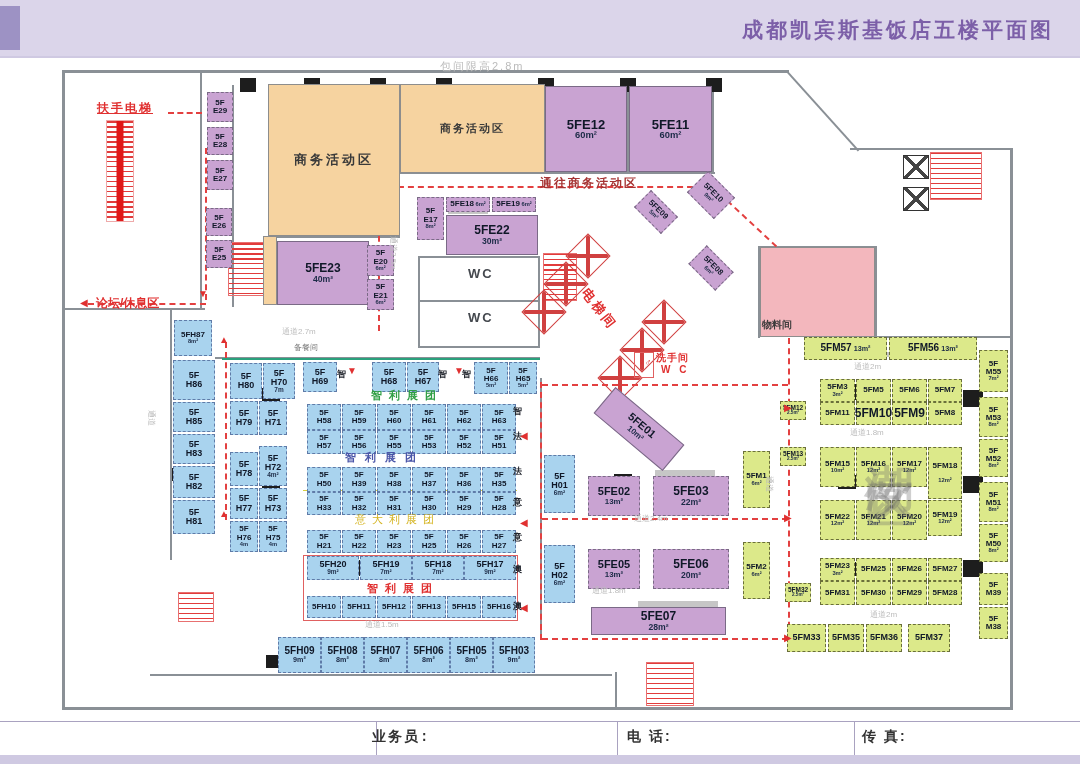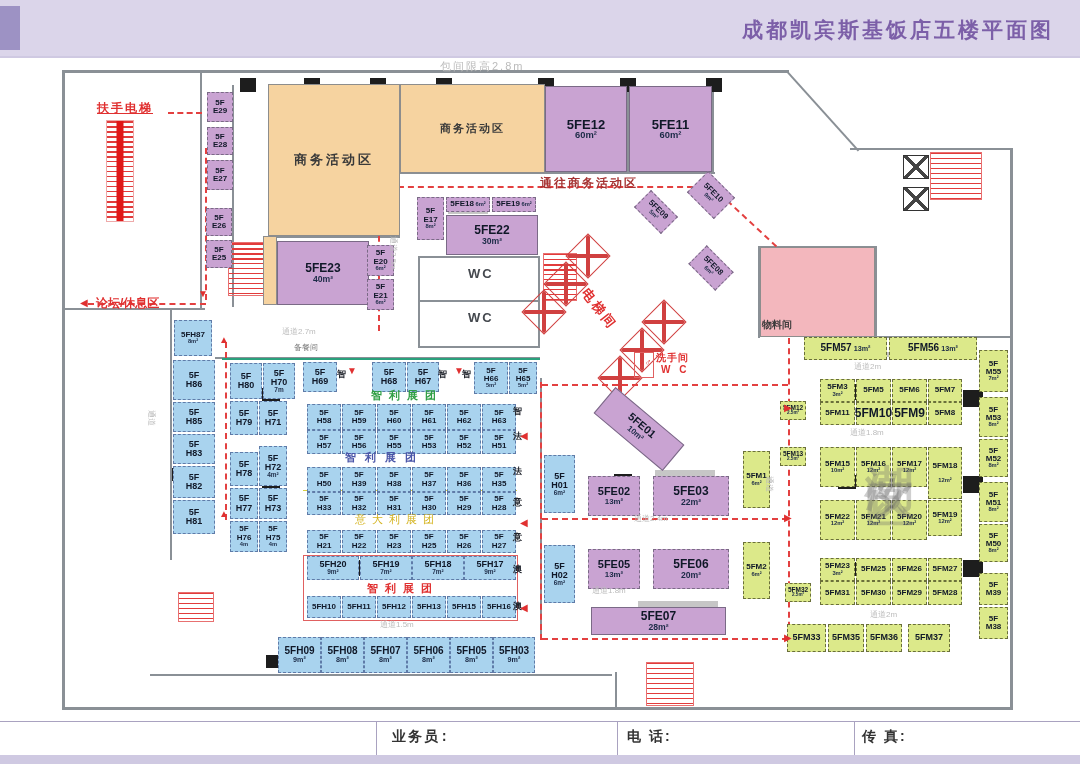--- a/index.html
+++ b/index.html
@@ -708,21 +708,21 @@
       <span class="lbl blue" style="left: 345px; top: 451px; font-size: 11px; letter-spacing: 9px;">智利展团</span>
       <span class="lbl yellow" style="left: 355px; top: 513px; font-size: 11px; letter-spacing: 6px;">意大利展团</span>
       <span class="lbl red" style="left: 367px; top: 582px; font-size: 11px; letter-spacing: 7px;">智利展团</span>
       <span class="lbl wm" style="left: 862px; top: 425px; font-size: 48px;">潮饮区</span>
       <span class="lbl gray" style="left: 282px; top: 327px; font-size: 8px;">通道2.7m</span>
       <span class="lbl gray" style="left: 854px; top: 362px; font-size: 8px;">通道2m</span>
       <span class="lbl gray" style="left: 850px; top: 428px; font-size: 8px;">通道1.8m</span>
       <span class="lbl gray" style="left: 634px; top: 514px; font-size: 8px;">通道2.4m</span>
       <span class="lbl gray" style="left: 592px; top: 586px; font-size: 8px;">通道1.8m</span>
       <span class="lbl gray" style="left: 870px; top: 610px; font-size: 8px;">通道2m</span>
-      <span class="lbl gray" style="left: 380px; top: 620px; font-size: 8px; text-align: right;">通道1.5m</span>
+      <span class="lbl gray" style="left: 365px; top: 620px; font-size: 8px; text-align: right;">通道1.5m</span>
       <span class="lbl gray" style="left: 398px; top: 236px; font-size: 8px; transform-origin: 0px 0px; transform: rotate(90deg);">通道3.5m</span>
       <span class="lbl gray" style="left: 156px; top: 410px; font-size: 8px; transform-origin: 0px 0px; transform: rotate(90deg);">通道</span>
       <span class="lbl gray" style="left: 774px; top: 476px; font-size: 8px; transform-origin: 0px 0px; transform: rotate(90deg);">通道</span>
       <span class="lbl side" style="left: 337px; top: 369px; font-size: 9px;">智</span>
       <span class="lbl side" style="left: 438px; top: 369px; font-size: 9px;">智</span>
       <span class="lbl side" style="left: 462px; top: 369px; font-size: 9px;">智</span>
       <span class="lbl side" style="left: 513px; top: 406px; font-size: 9px;">智</span>
       <span class="lbl side" style="left: 513px; top: 431px; font-size: 9px;">法</span>
       <span class="lbl side" style="left: 513px; top: 466px; font-size: 9px;">法</span>
       <span class="lbl side" style="left: 513px; top: 497px; font-size: 9px;">意</span>
@@ -740,17 +740,17 @@
       <span class="lbl arrow" style="left: 784px; top: 632px; font-size: 10px;">▶</span>
       <span class="lbl arrow" style="left: 520px; top: 430px; font-size: 10px;">◀</span>
       <span class="lbl arrow" style="left: 520px; top: 517px; font-size: 10px;">◀</span>
       <span class="lbl arrow" style="left: 520px; top: 602px; font-size: 10px;">◀</span>
     </div>
 
   <div class="fline" style="left:0;top:721px;width:1080px;height:1px;"></div>
   <div class="fline" style="left:376px;top:721px;width:1px;height:34px;"></div>
   <div class="fline" style="left:617px;top:721px;width:1px;height:34px;"></div>
   <div class="fline" style="left:854px;top:721px;width:1px;height:34px;"></div>
-  <div class="fcell-label" style="left:392px;top:728px;font-family:Liberation Mono, monospace;">业务员:</div>
+  <div class="fcell-label" style="left:372px;top:728px;font-family:Liberation Mono, monospace;">业务员:</div>
   <div class="fcell-label" style="left:627px;top:728px;">电  话:</div>
   <div class="fcell-label" style="left:862px;top:728px;">传  真:</div>
   <div id="fstrip"></div>
 </div>
 
 </body></html>

